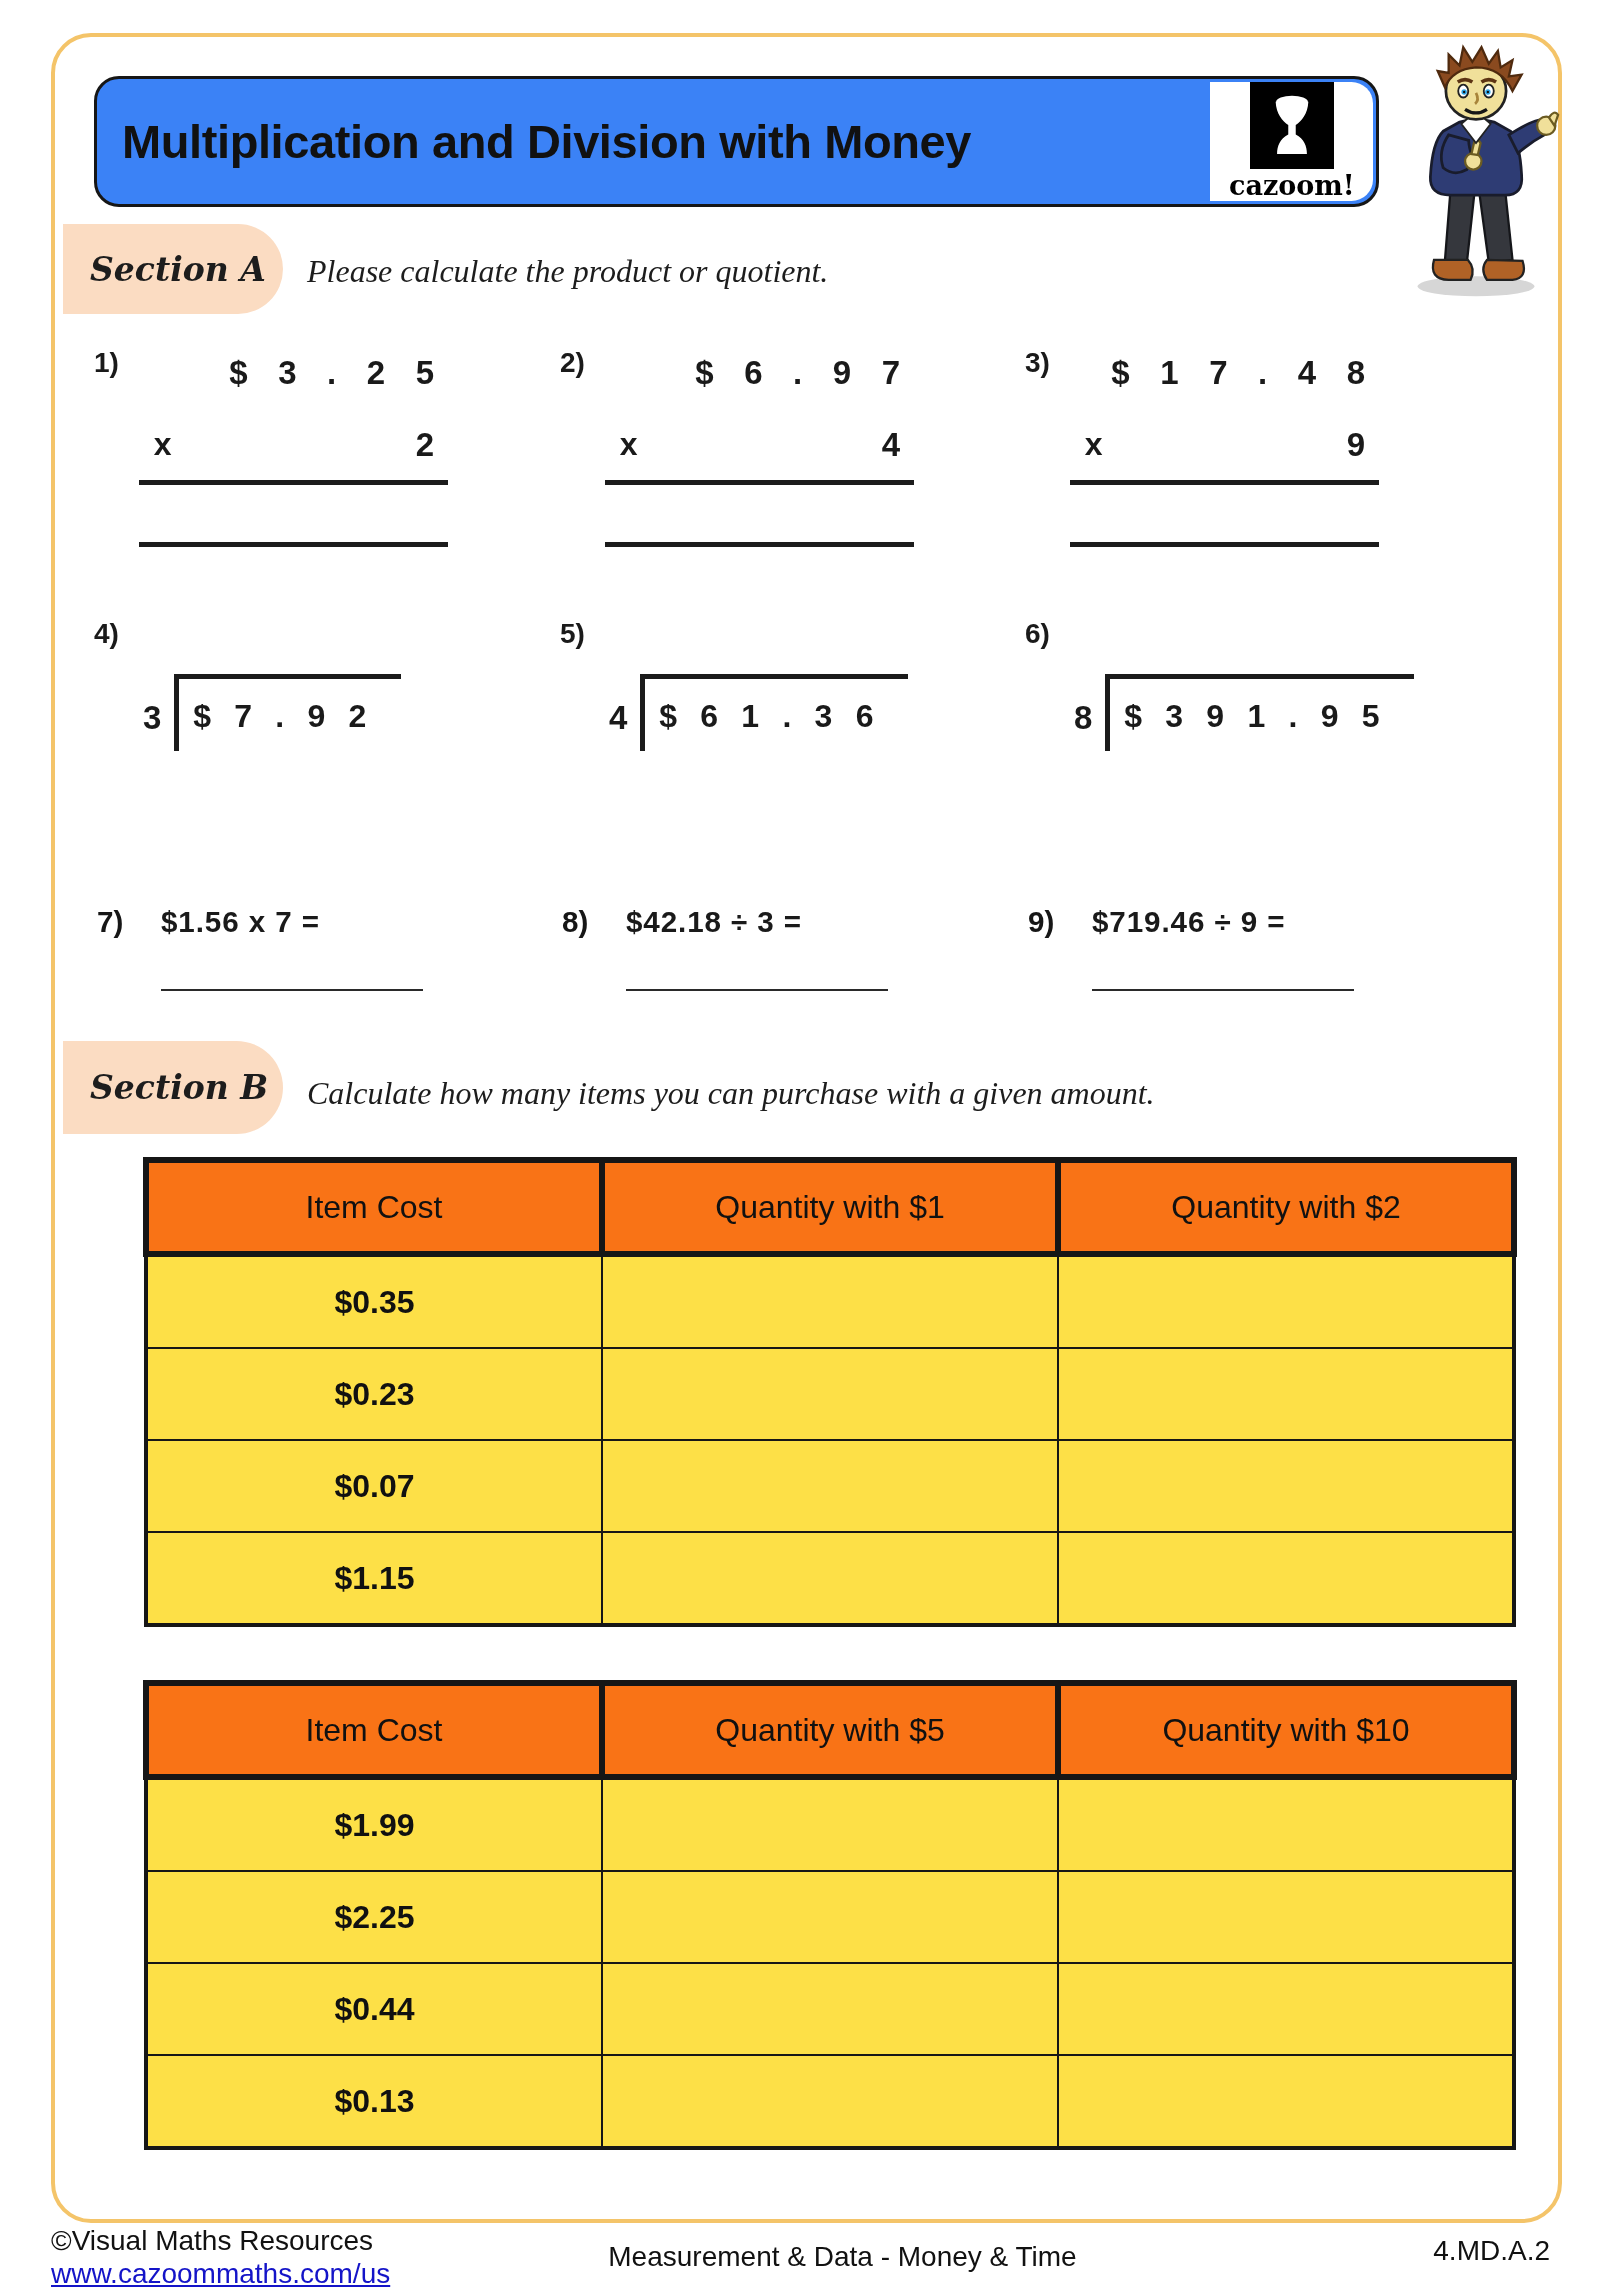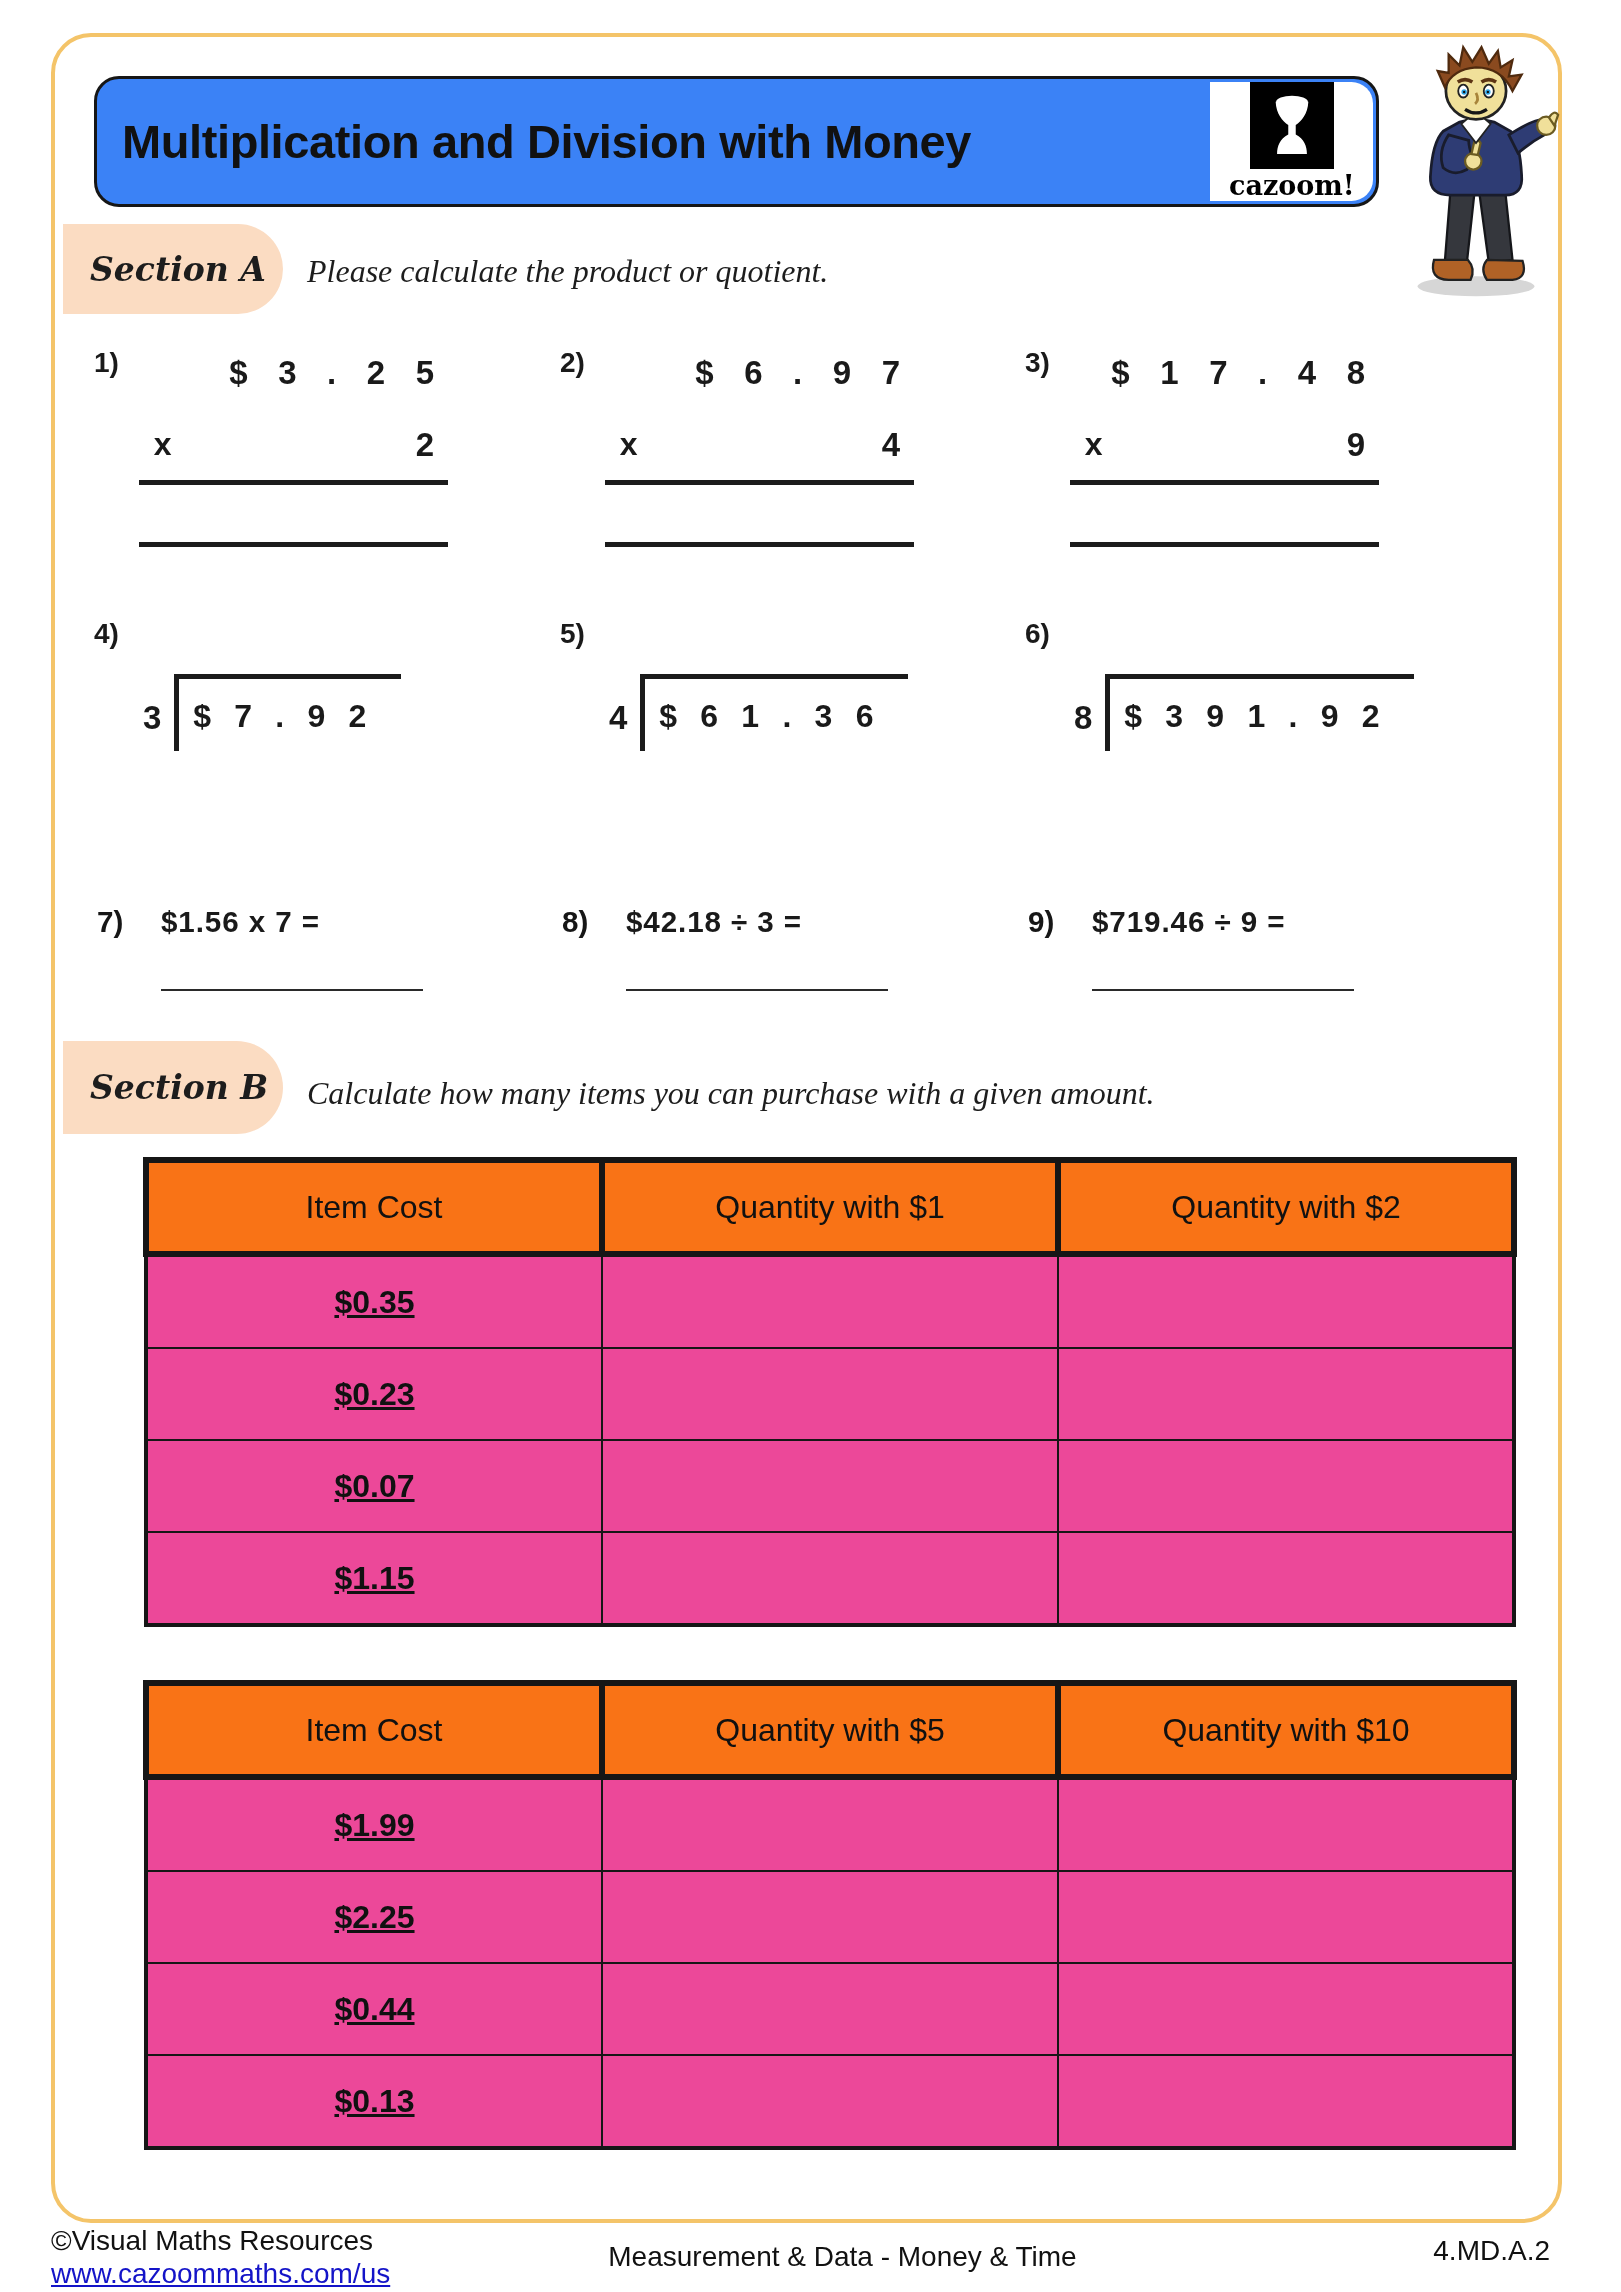--- a/index.html
+++ b/index.html
@@ -77,21 +77,21 @@
   
   table.wtable {
     position:absolute; left:143px; width:1343px;
     border-collapse:collapse; table-layout:fixed; border:4.5px solid #161616;
   }
   .wtable td { width:448px; text-align:center; }
   .wtable tr.head td {
     background:#f97316; border:6.3px solid #161616; height:86px;
     font-size:32px; font-weight:normal; color:#111;
   }
-  .wtable tr.data td { border:2.7px solid #161616; height:88px; background:#ec4899;text-decoration:underline; }
+  .wtable tr.data td { border:2.7px solid #161616; height:88px; background:#fde047; }
   .wtable td.cost { font-size:32px; font-weight:bold; color:#111; }
   .t1 { top:1157px; } .t2 { top:1680px; }
 
   
   .foot-copy { position:absolute; left:51px; top:2225px; font-size:28px; color:#111; }
   .foot-url  { position:absolute; left:51px; top:2258px; font-size:28px; color:#1414c8; text-decoration:underline; }
   .foot-center { position:absolute; left:502px; width:681px; top:2241px; font-size:28px; text-align:center; color:#111; }
   .foot-code { position:absolute; right:72px; top:2235px; font-size:28px; color:#111; }
 </style>
 </head>
@@ -195,21 +195,21 @@
       <span class="bracket">
         <span class="dividend">$ 6 1 . 3 6</span>
       </span>
     </div>
   </div>
   <div class="div-block" style="left:1025px;">
     <span class="pnum">6)</span>
     <div class="div-body">
       <span class="divisor">8</span>
       <span class="bracket">
-        <span class="dividend">$ 3 9 1 . 9 2</span>
+        <span class="dividend">$ 3 9 1 . 9 5</span>
       </span>
     </div>
   </div>
 
   <div class="inl-block" style="left:97px;">
     <span class="inl-num">7)</span>
     <span class="inl-expr">$1.56 x 7 =</span>
     <div class="inl-line"></div>
   </div>
   <div class="inl-block" style="left:562px;">

